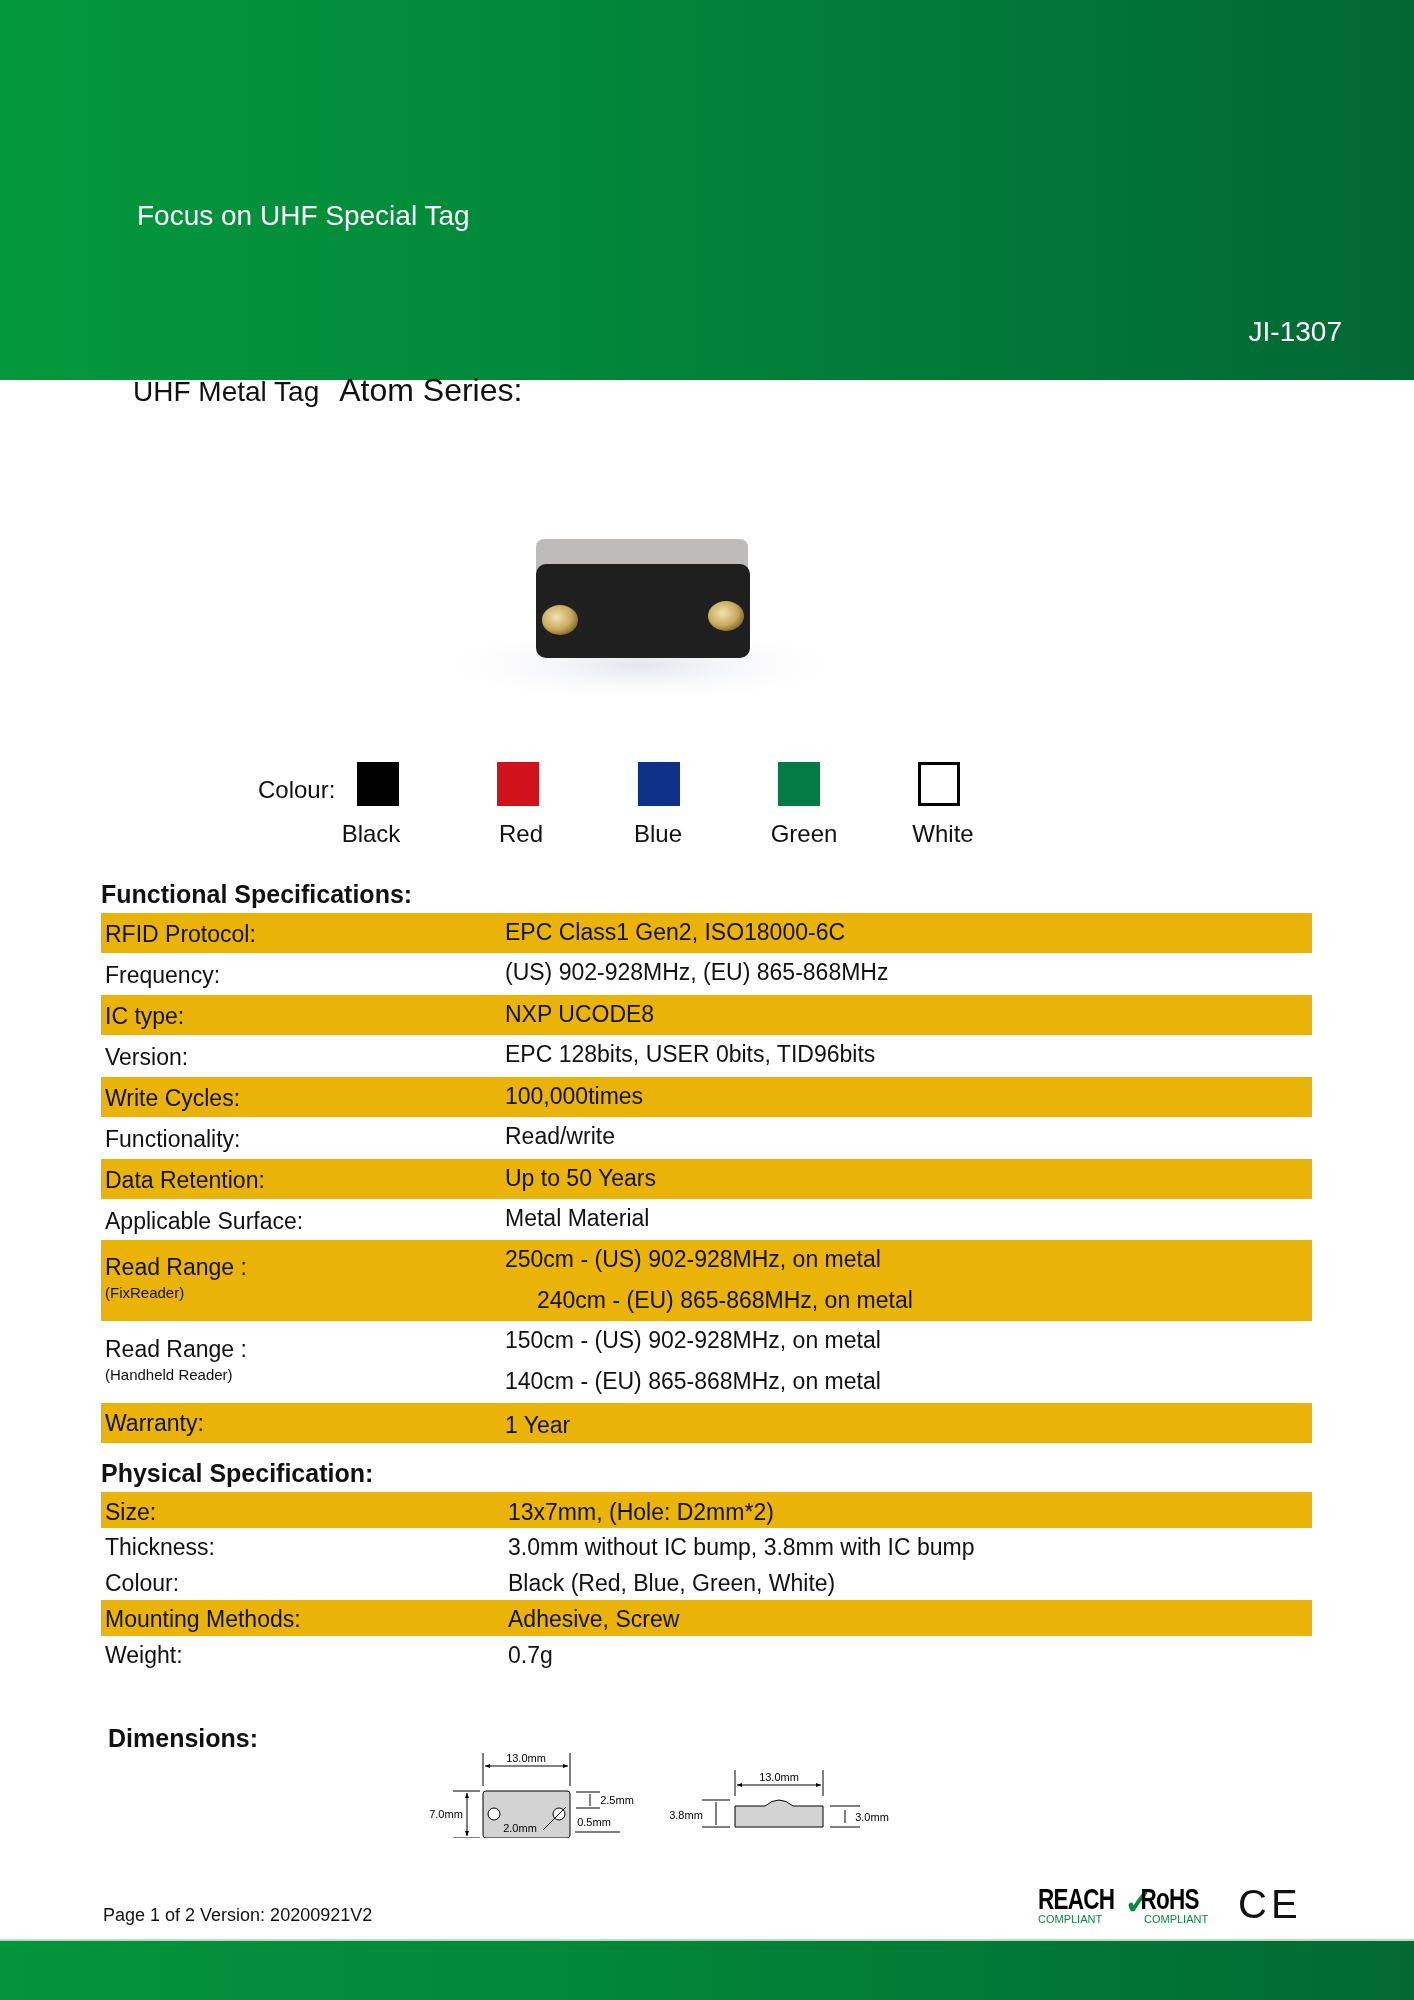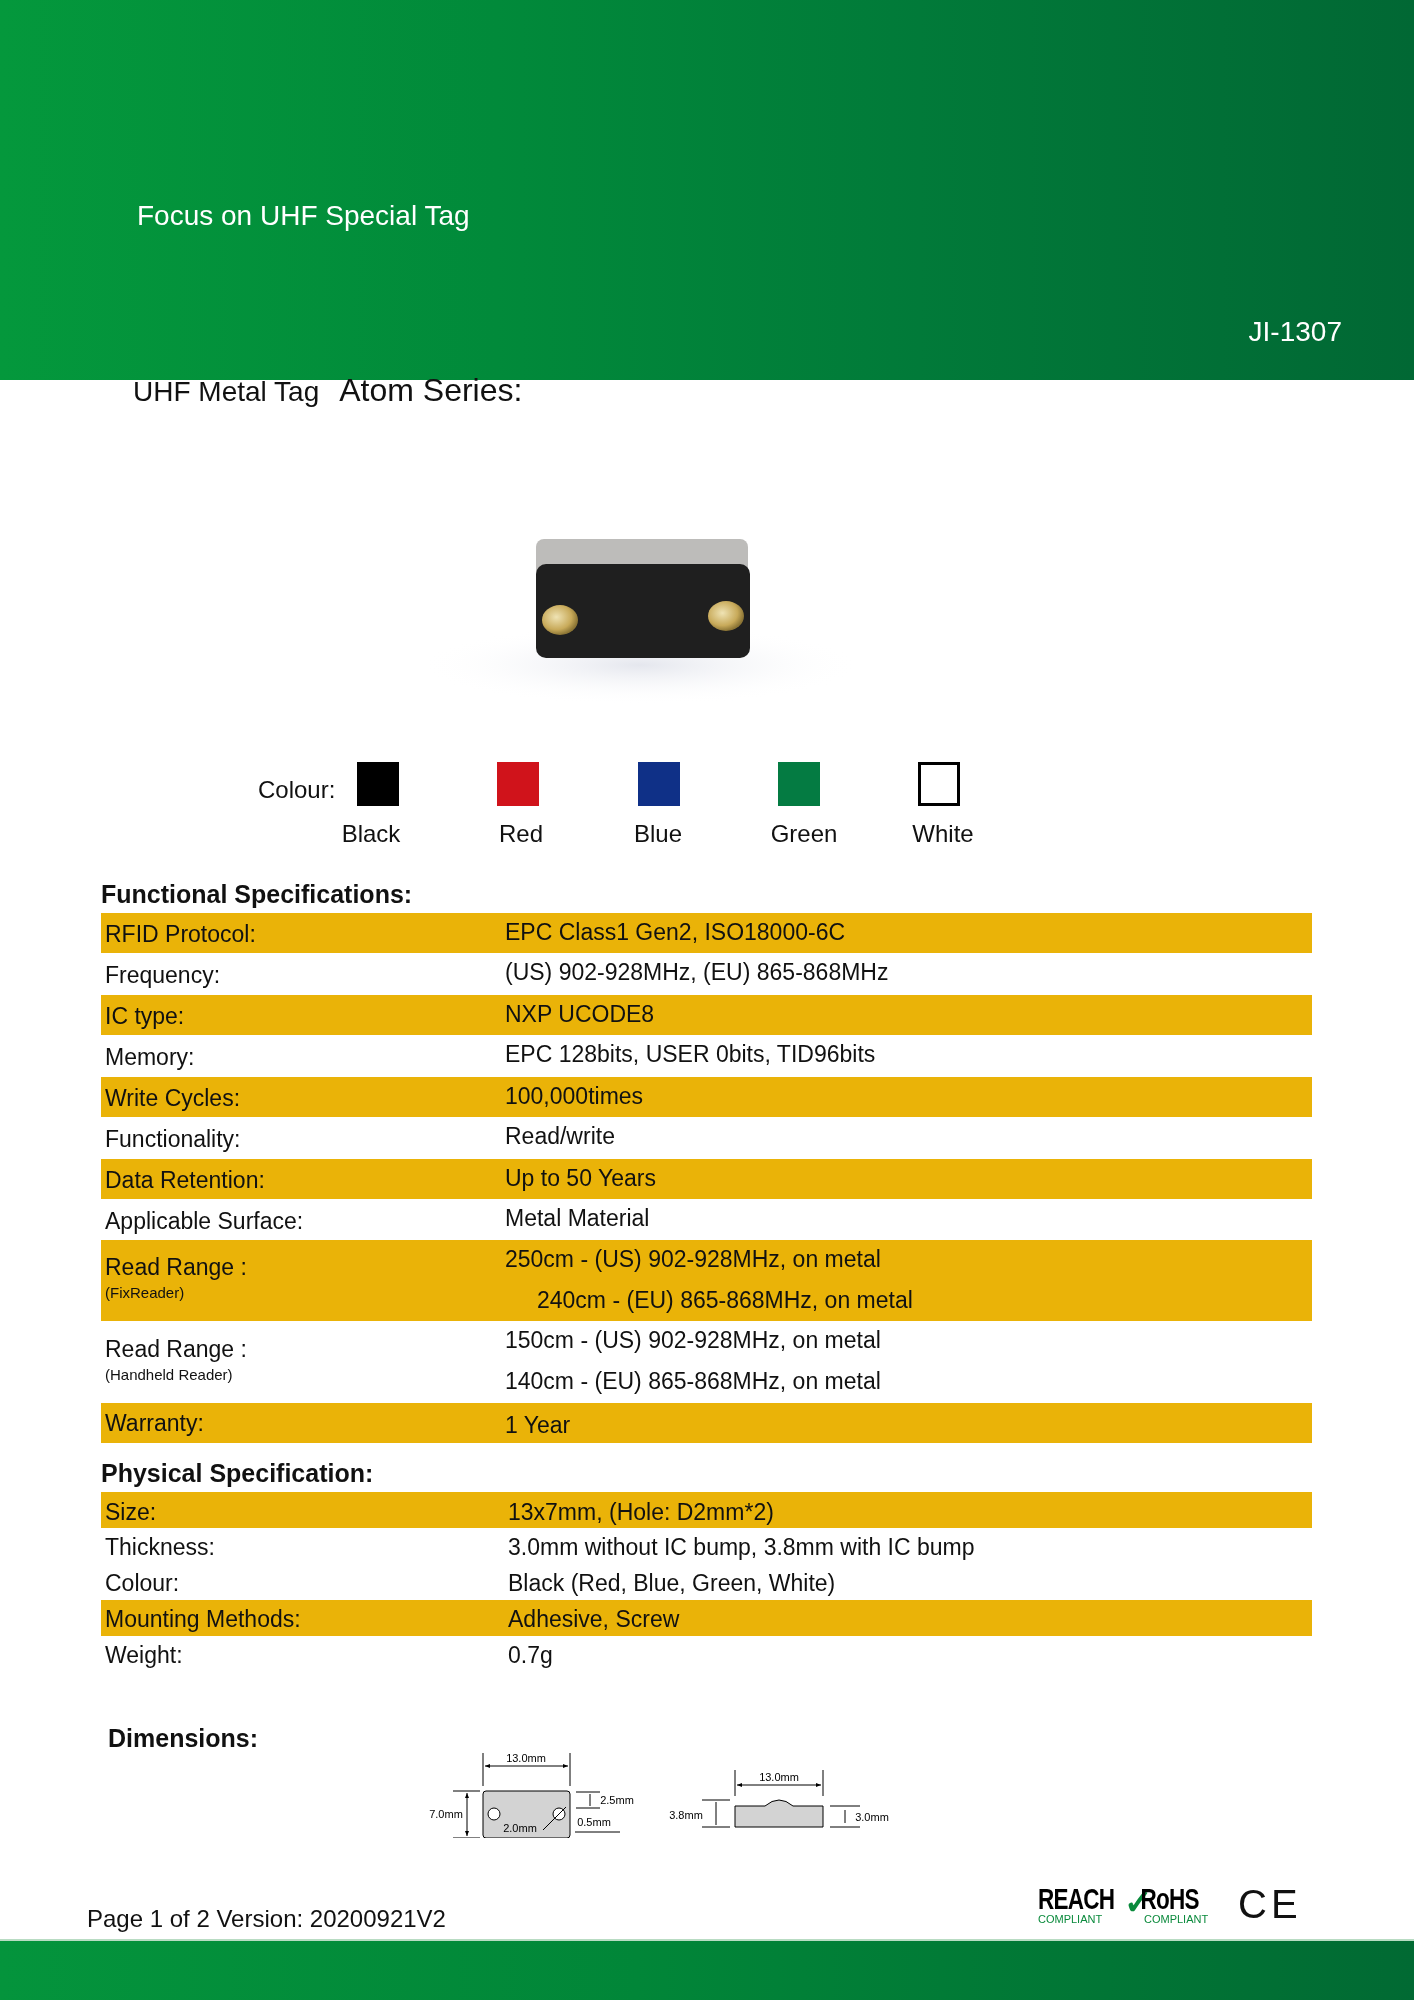--- a/index.html
+++ b/index.html
@@ -28,21 +28,21 @@
 
   .spec-table { position: absolute; left: 101px; width: 1211px; }
   .spec-row { display: flex; position: relative; }
   .spec-row.shaded { background: #eab308; }
   .spec-label { position: absolute; left: 4px; font-size: 23px; }
   .spec-sublabel { position: absolute; left: 4px; font-size: 15px; }
   .spec-value { position: absolute; font-size: 23px; }
 
   .dim-heading { left: 108px; top: 1724px; }
 
-  .footer-text { position: absolute; left: 87px; top: 1905px; font-size: 24px; }
+  .footer-text { position: absolute; left: 103px; top: 1905px; font-size: 18px; }
   .footer-band {
     position: absolute; left: 0; top: 1939px; width: 1414px; height: 61px;
     background: linear-gradient(90deg, #04943c 0%, #018638 45%, #016a33 100%);
     border-top: 2px solid #b9dcc3;
   }
   .cert-logos { position: absolute; left: 1038px; top: 1878px; width: 260px; height: 52px; }
   .cert { position: absolute; }
   .cert-big { font-weight: bold; font-size: 30px; letter-spacing: -1px; color: #000; transform: scaleX(0.75); transform-origin: left; display: block; line-height: 30px; font-family: "Liberation Sans", sans-serif; }
   .cert-small { font-size: 11px; color: #0a8a3c; display: block; line-height: 11px; }
 </style>
@@ -108,21 +108,21 @@
   </div>
   <div class="spec-row" style="height:42px;">
     <span class="spec-label" style="top:9px;">Frequency:</span>
     <span class="spec-value" style="left:404px;top:6px;">(US) 902-928MHz, (EU) 865-868MHz</span>
   </div>
   <div class="spec-row shaded" style="height:40px;">
     <span class="spec-label" style="top:8px;">IC type:</span>
     <span class="spec-value" style="left:404px;top:6px;">NXP UCODE8</span>
   </div>
   <div class="spec-row" style="height:42px;">
-    <span class="spec-label" style="top:9px;">Memory:</span>
+    <span class="spec-label" style="top:9px;">Version:</span>
     <span class="spec-value" style="left:404px;top:6px;">EPC 128bits, USER 0bits, TID96bits</span>
   </div>
   <div class="spec-row shaded" style="height:40px;">
     <span class="spec-label" style="top:8px;">Write Cycles:</span>
     <span class="spec-value" style="left:404px;top:6px;">100,000times</span>
   </div>
   <div class="spec-row" style="height:42px;">
     <span class="spec-label" style="top:9px;">Functionality:</span>
     <span class="spec-value" style="left:404px;top:6px;">Read/write</span>
   </div>

